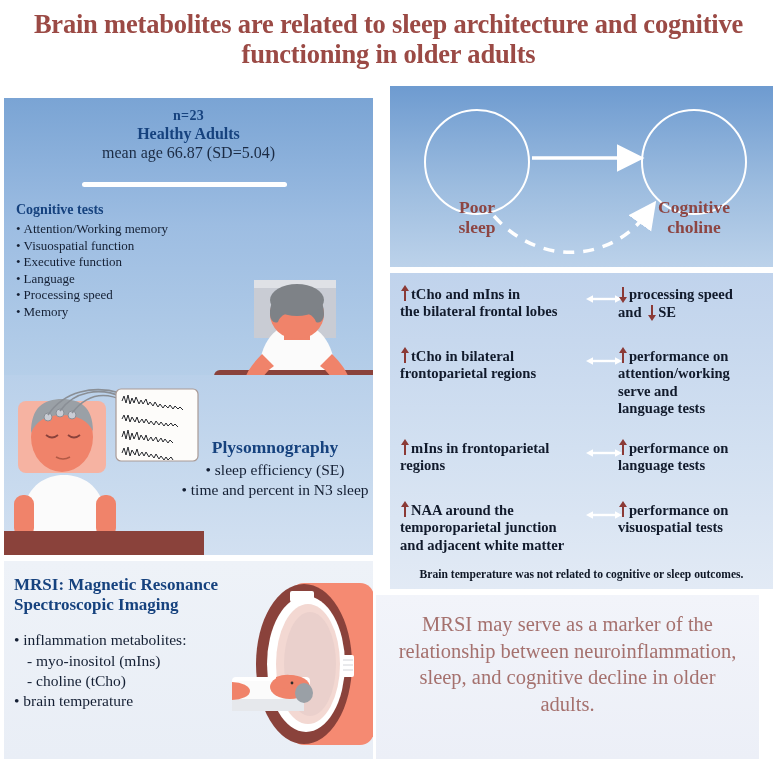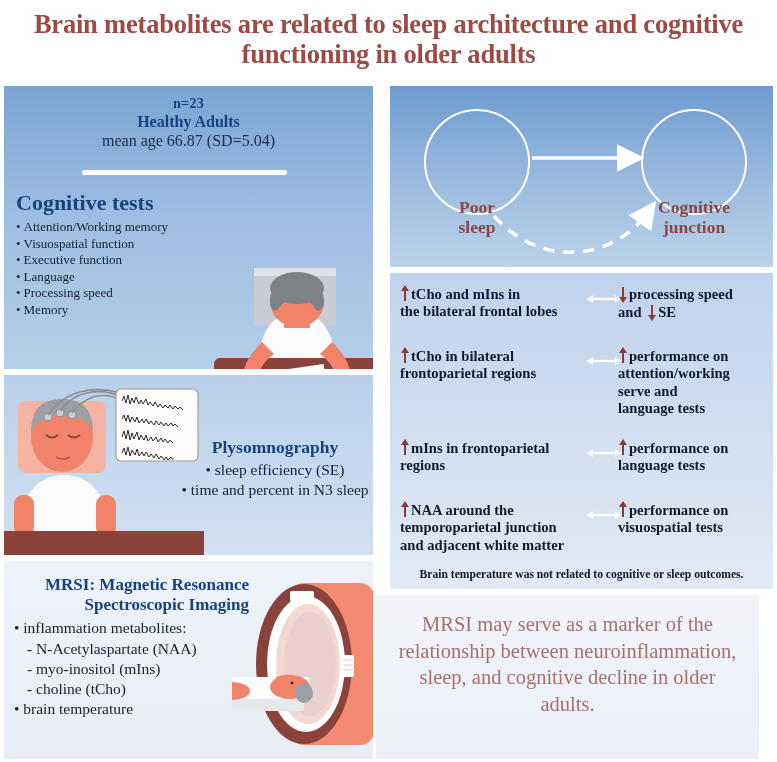--- a/index.html
+++ b/index.html
@@ -25,21 +25,21 @@
     text-align: center;
     letter-spacing: -0.2px;
     width: 740px;
   }
 
   
   .panel { position: absolute; overflow: hidden; }
 
   
   #panel-participants {
-    left: 4px; top: 86px; width: 369px; height: 283px;
+    left: 4px; top: 98px; width: 369px; height: 283px;
     background: linear-gradient(180deg, #7aa4d4 0%, #9dbde2 45%, #b6cfe9 100%);
   }
   #panel-psg {
     left: 4px; top: 375px; width: 369px; height: 180px;
     background: linear-gradient(180deg, #b9d0ea 0%, #c8daee 60%, #d2e0f1 100%);
   }
   #panel-mrsi {
     left: 4px; top: 561px; width: 369px; height: 198px;
     background: linear-gradient(180deg, #eef2f8 0%, #e9eef6 100%);
   }
@@ -63,36 +63,36 @@
   #participants-head { position: absolute; left: 0; top: 10px; width: 369px; text-align: center; }
   #participants-head .n { font-weight: bold; font-size: 14px; color: #16427e; letter-spacing: 0.3px; }
   #participants-head .healthy { font-weight: bold; font-size: 16px; color: #16427e; margin-top: 1px; }
   #participants-head .age { font-size: 16px; color: #1b2b44; margin-top: 1px; }
   #participants-rule {
     position: absolute; left: 78px; top: 84px; width: 205px; height: 5px;
     background: #ffffff; border-radius: 3px;
   }
 
   #cog-block { position: absolute; left: 12px; top: 104px; width: 222px; }
-  #cog-title { font-weight: bold; font-size: 22px; color: #16427e; margin-bottom: 3px; }
+  #cog-title { font-weight: bold; font-size: 14px; color: #16427e; margin-bottom: 3px; }
   .cog-item { font-size: 13px; color: #141f33; line-height: 1.27; white-space: nowrap; }
   .cog-item .b { margin-right: 3px; }
 
   
   #desk-scene { position: absolute; left: 206px; top: 182px; width: 175px; height: 188px; }
 
   
   #psg-scene { position: absolute; left: 0px; top: 0px; width: 200px; height: 185px; }
   #psg-text { position: absolute; left: 175px; top: 62px; width: 192px; text-align: center; }
   #psg-title { font-weight: bold; font-size: 17.5px; color: #16427e; margin-bottom: 2px; }
   .psg-item { font-size: 15.5px; color: #141f33; line-height: 1.26; white-space: nowrap; }
 
   
   #mrsi-text { position: absolute; left: 10px; top: 14px; width: 235px; }
-  #mrsi-title { font-weight: bold; font-size: 17px; color: #16427e; line-height: 1.16; margin-bottom: 4px; text-align: right; }
+  #mrsi-title { font-weight: bold; font-size: 17px; color: #16427e; line-height: 1.16; margin-bottom: 16px; }
   .mrsi-item { font-size: 15.5px; color: #141f33; line-height: 1.3; white-space: nowrap; }
   .mrsi-item.sub { padding-left: 13px; }
   #mri-scene { position: absolute; left: 228px; top: 8px; width: 145px; height: 190px; }
 
   
   #model-svg { position: absolute; left: 0; top: 0; }
   .circ-label {
     position: absolute; text-align: center; color: #8d4542;
     font-weight: bold; font-size: 17.5px; line-height: 1.12;
   }
@@ -277,24 +277,20 @@
 
 <div class="panel" id="panel-mrsi">
   <div id="mrsi-text">
     <div id="mrsi-title">
       <div>MRSI: Magnetic Resonance</div>
       <div>Spectroscopic Imaging</div>
     </div>
     <div class="mrsi-item">
       <span>•</span>
       <span>inflammation metabolites:</span>
-    </div>
-    <div class="mrsi-item sub">
-      <span>-</span>
-      <span>N-Acetylaspartate (NAA)</span>
     </div>
     <div class="mrsi-item sub">
       <span>-</span>
       <span>myo-inositol (mIns)</span>
     </div>
     <div class="mrsi-item sub">
       <span>-</span>
       <span>choline (tCho)</span>
     </div>
     <div class="mrsi-item">
@@ -347,21 +343,21 @@
     <circle cx="304" cy="76" r="52" fill="none" stroke="#ffffff" stroke-width="2"></circle>
     <line x1="142" y1="72" x2="244" y2="72" stroke="#ffffff" stroke-width="3.5" marker-end="url(#wArrow)"></line>
     <path d="M104 130 C150 182 222 176 258 126" stroke="#ffffff" stroke-width="3.5" fill="none" stroke-dasharray="11 9" marker-end="url(#wArrow2)"></path>
   </svg>
   <div class="circ-label" id="label-poor">
     <div>Poor</div>
     <div>sleep</div>
   </div>
   <div class="circ-label" id="label-cog">
     <div>Cognitive</div>
-    <div>junction</div>
+    <div>choline</div>
   </div>
 
 </div>
 
 <div class="panel" id="panel-findings">
 
   <div class="finding-row" style="top:12px;">
     <div class="f-left">
       <span class="arrow-up"></span><span>tCho and mIns in</span><br>
       <span>the bilateral frontal lobes</span>

